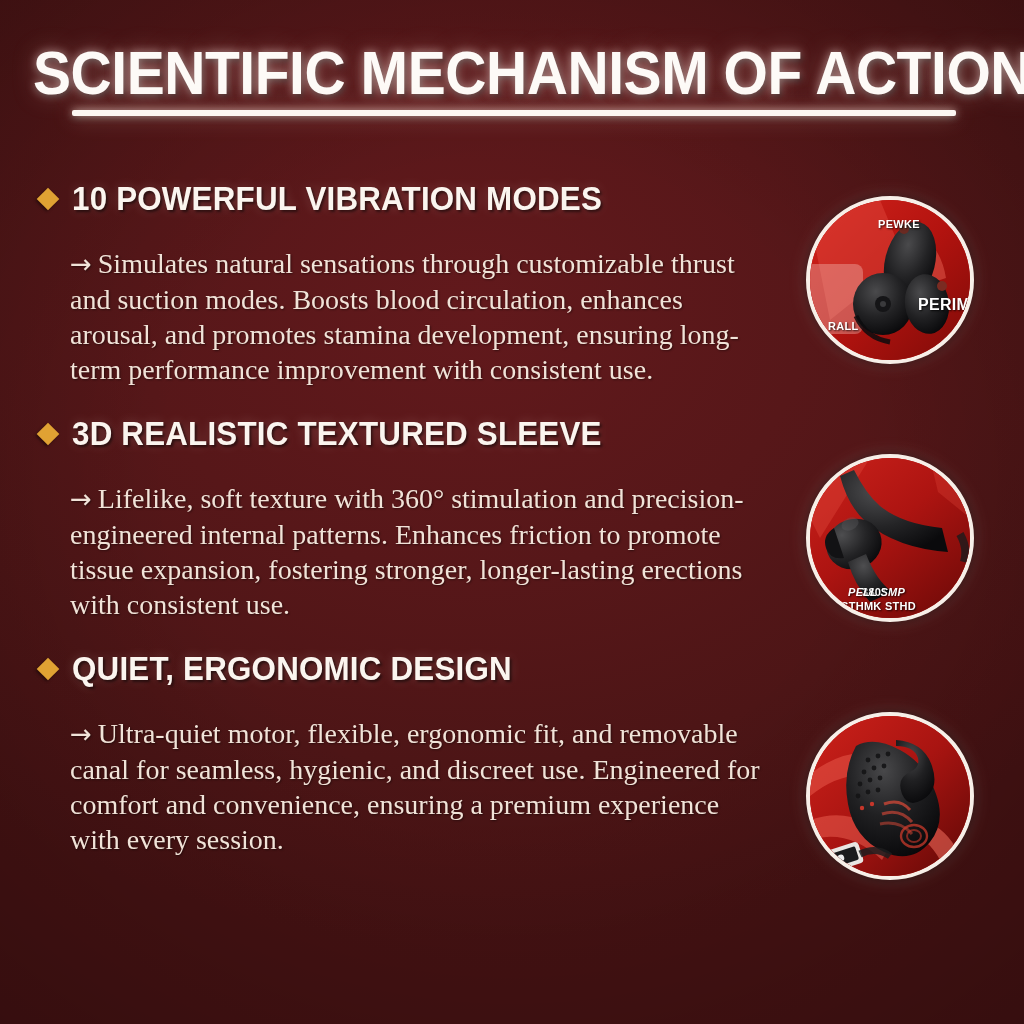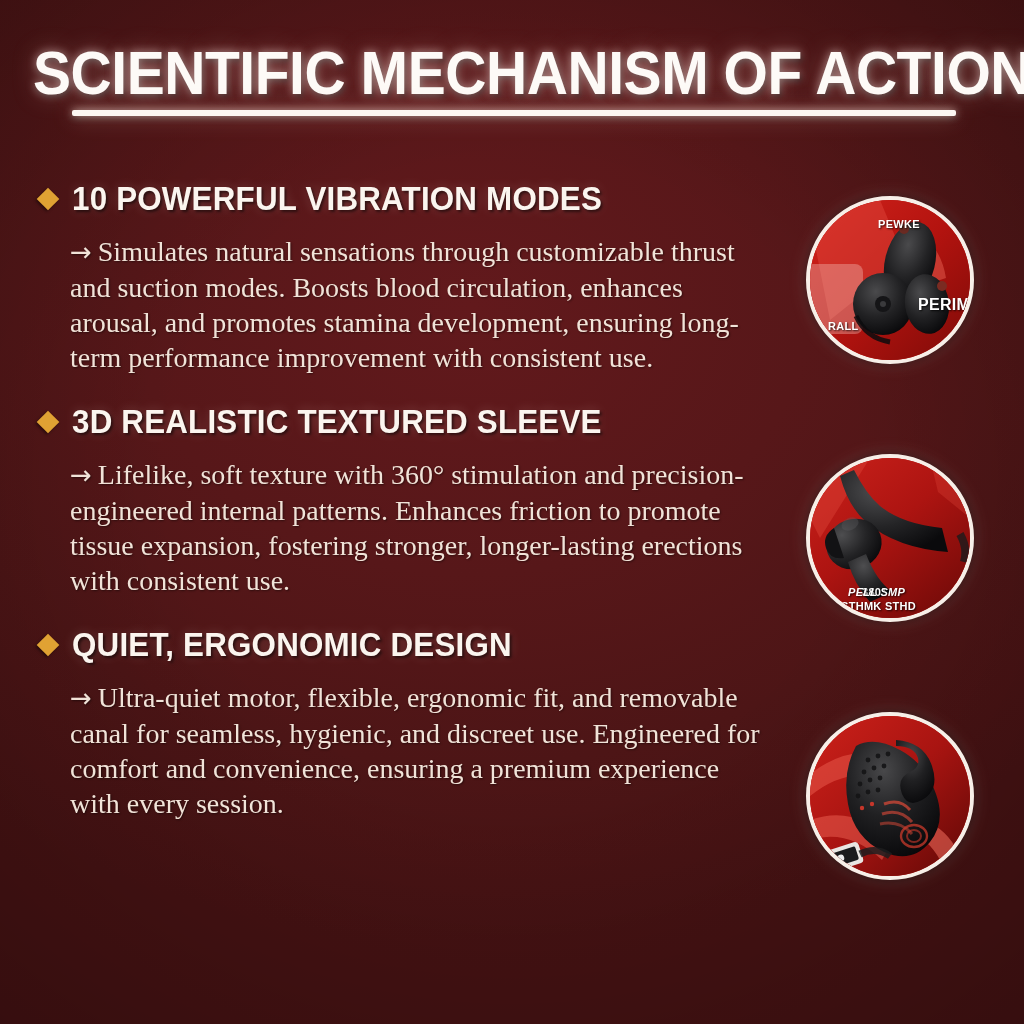--- a/index.html
+++ b/index.html
@@ -110,21 +110,21 @@
       0 0 12px rgba(255,220,210,0.2);
   }
 
   .body-text {
     font-family: "Liberation Serif", serif;
     font-size: 28px;
     line-height: 35px;
     color: #f1e3d8;
     padding-left: 70px;
     padding-right: 256px;
-    margin-top: 12px;
+    margin-top: 24px;
     text-shadow: 1px 1px 2px rgba(0,0,0,0.45);
   }
   .body-text .arrow {
     font-family: "DejaVu Sans", sans-serif;
     font-size: 26px;
     padding-right: 6px;
   }
 
   
   .photo {

